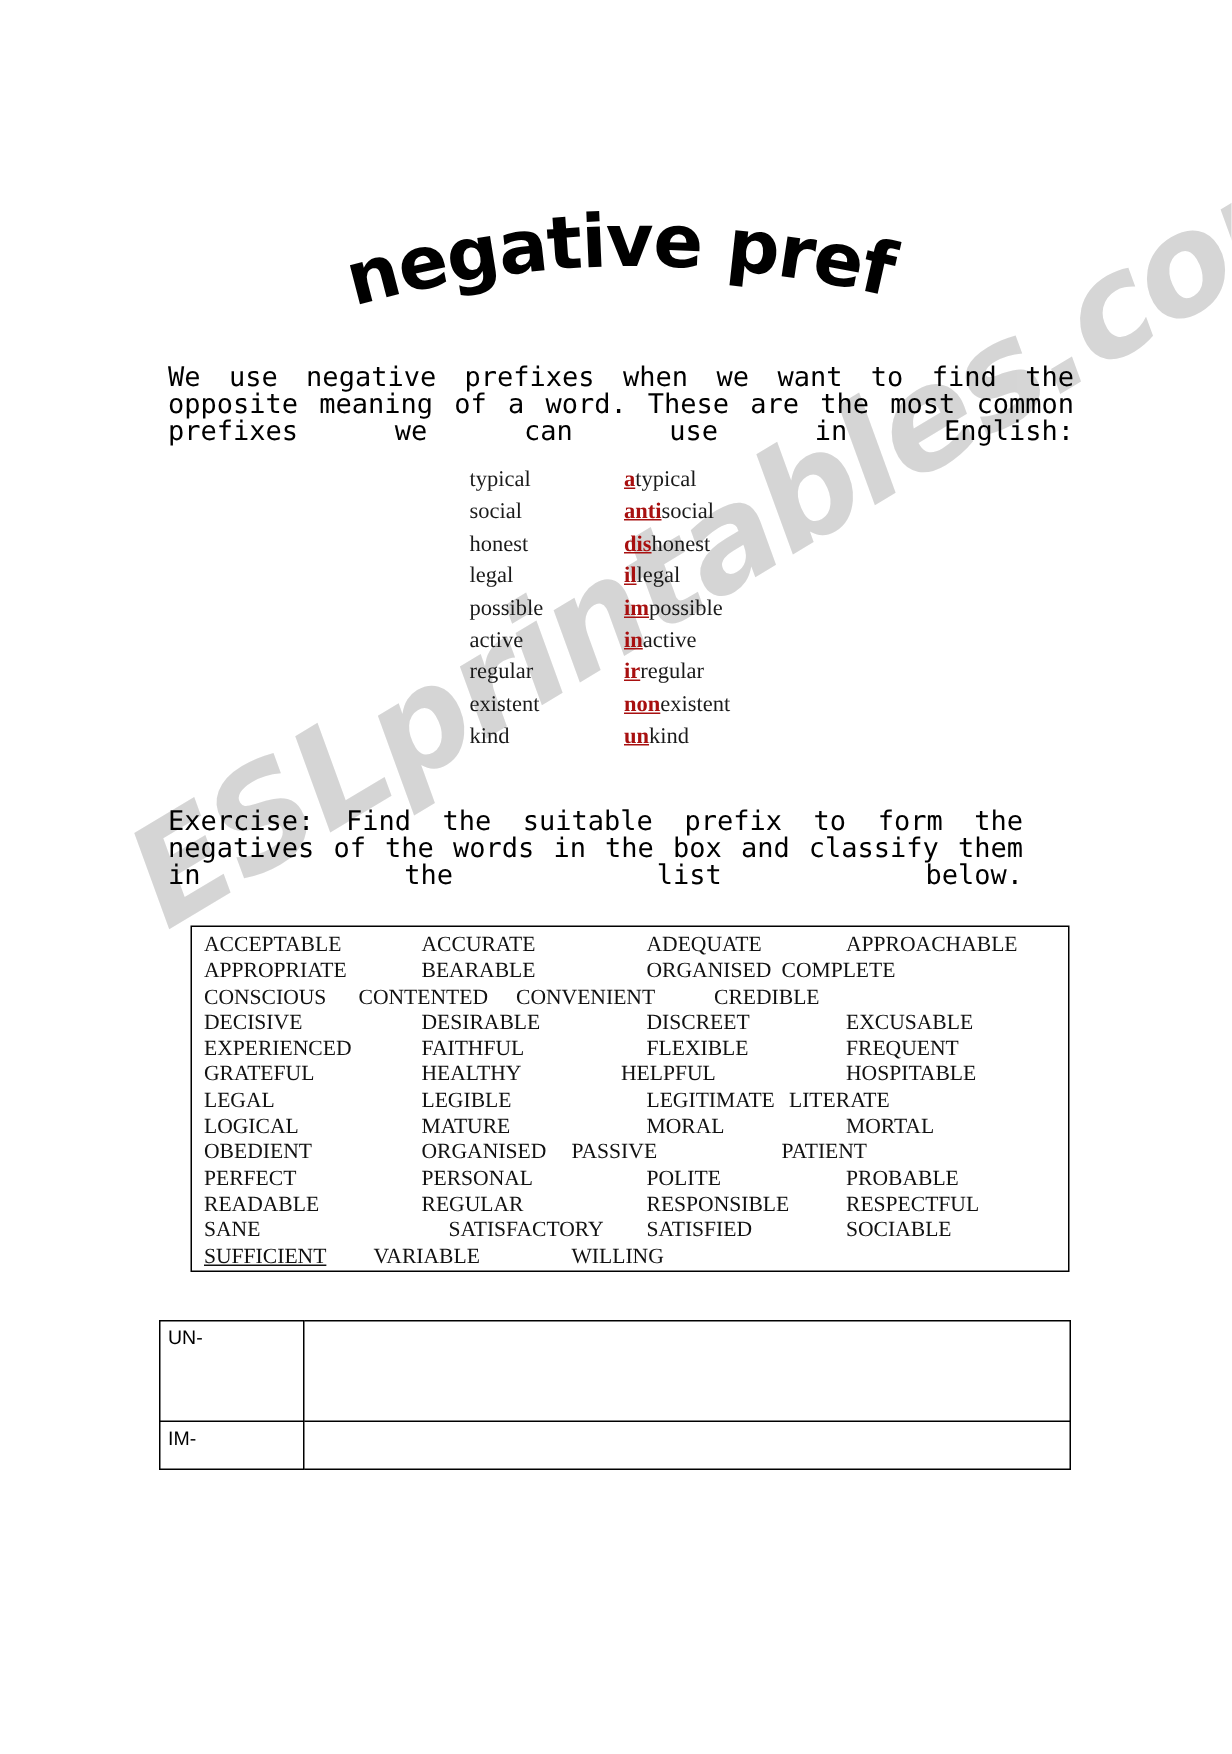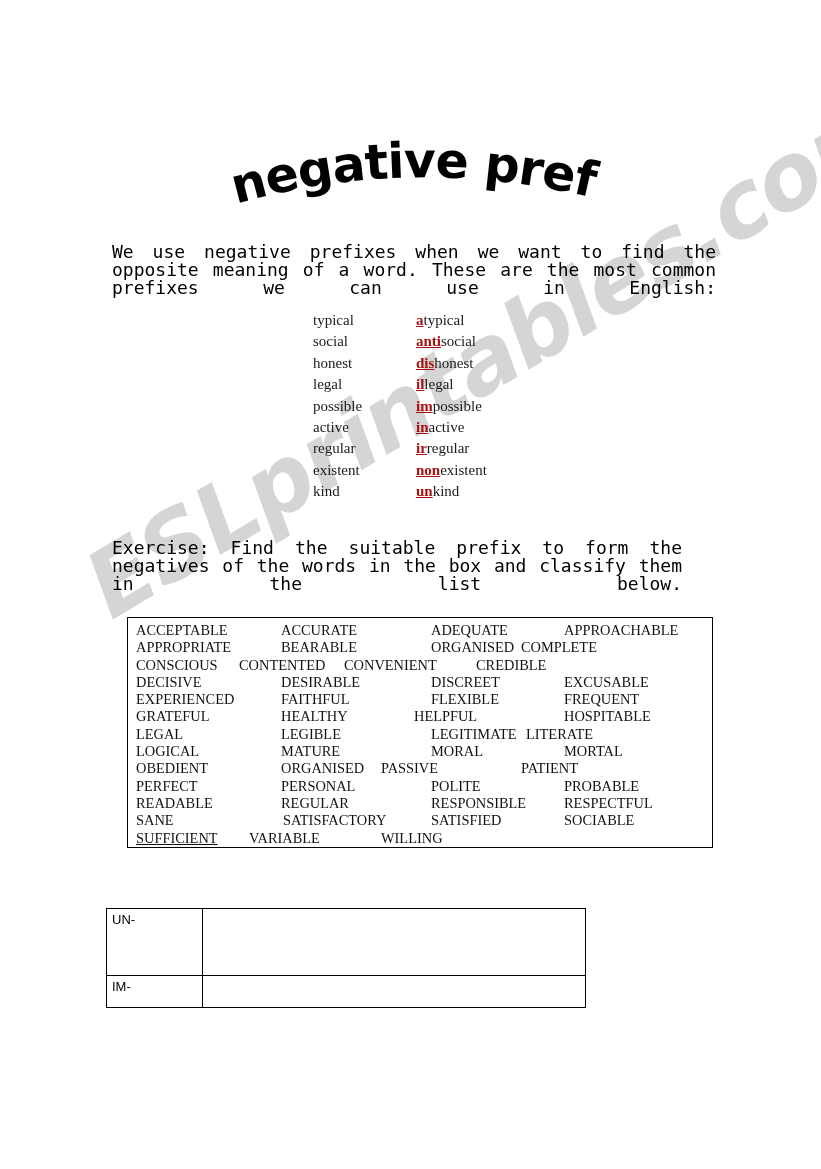--- a/index.html
+++ b/index.html
@@ -155,22 +155,22 @@
   }
   .word-cell {
     position: absolute;
     top: 0;
   }
 
   
   .answer-table {
     position: absolute;
     left: 106px;
-    top: 908px;
-    width: 480px;
+    top: 880px;
+    width: 608px;
     border-collapse: collapse;
     z-index: 6;
     table-layout: fixed;
   }
   .answer-table td {
     border: 1.2px solid #000000;
     vertical-align: top;
     padding: 3px 5px 0 5px;
     font-family: "Liberation Sans", sans-serif;
     font-size: 13px;
@@ -309,21 +309,21 @@
           <span class="word-cell" style="left: 428px;">PROBABLE</span>
         </div>
         <div class="word-row">
           <span class="word-cell" style="left: 0px;">READABLE</span>
           <span class="word-cell" style="left: 145px;">REGULAR</span>
           <span class="word-cell" style="left: 295px;">RESPONSIBLE</span>
           <span class="word-cell" style="left: 428px;">RESPECTFUL</span>
         </div>
         <div class="word-row">
           <span class="word-cell" style="left: 0px;">SANE</span>
-          <span class="word-cell" style="left: 147px;">SATISFACTORY</span>
+          <span class="word-cell" style="left: 163px;">SATISFACTORY</span>
           <span class="word-cell" style="left: 295px;">SATISFIED</span>
           <span class="word-cell" style="left: 428px;">SOCIABLE</span>
         </div>
         <div class="word-row">
           <span class="word-cell" style="left: 0px; text-decoration: underline;">SUFFICIENT</span>
           <span class="word-cell" style="left: 113px;">VARIABLE</span>
           <span class="word-cell" style="left: 245px;">WILLING</span>
           <span class="word-cell" style="left: 367px; margin-top: 32px;">WILLING</span>
         </div>
       </div>

